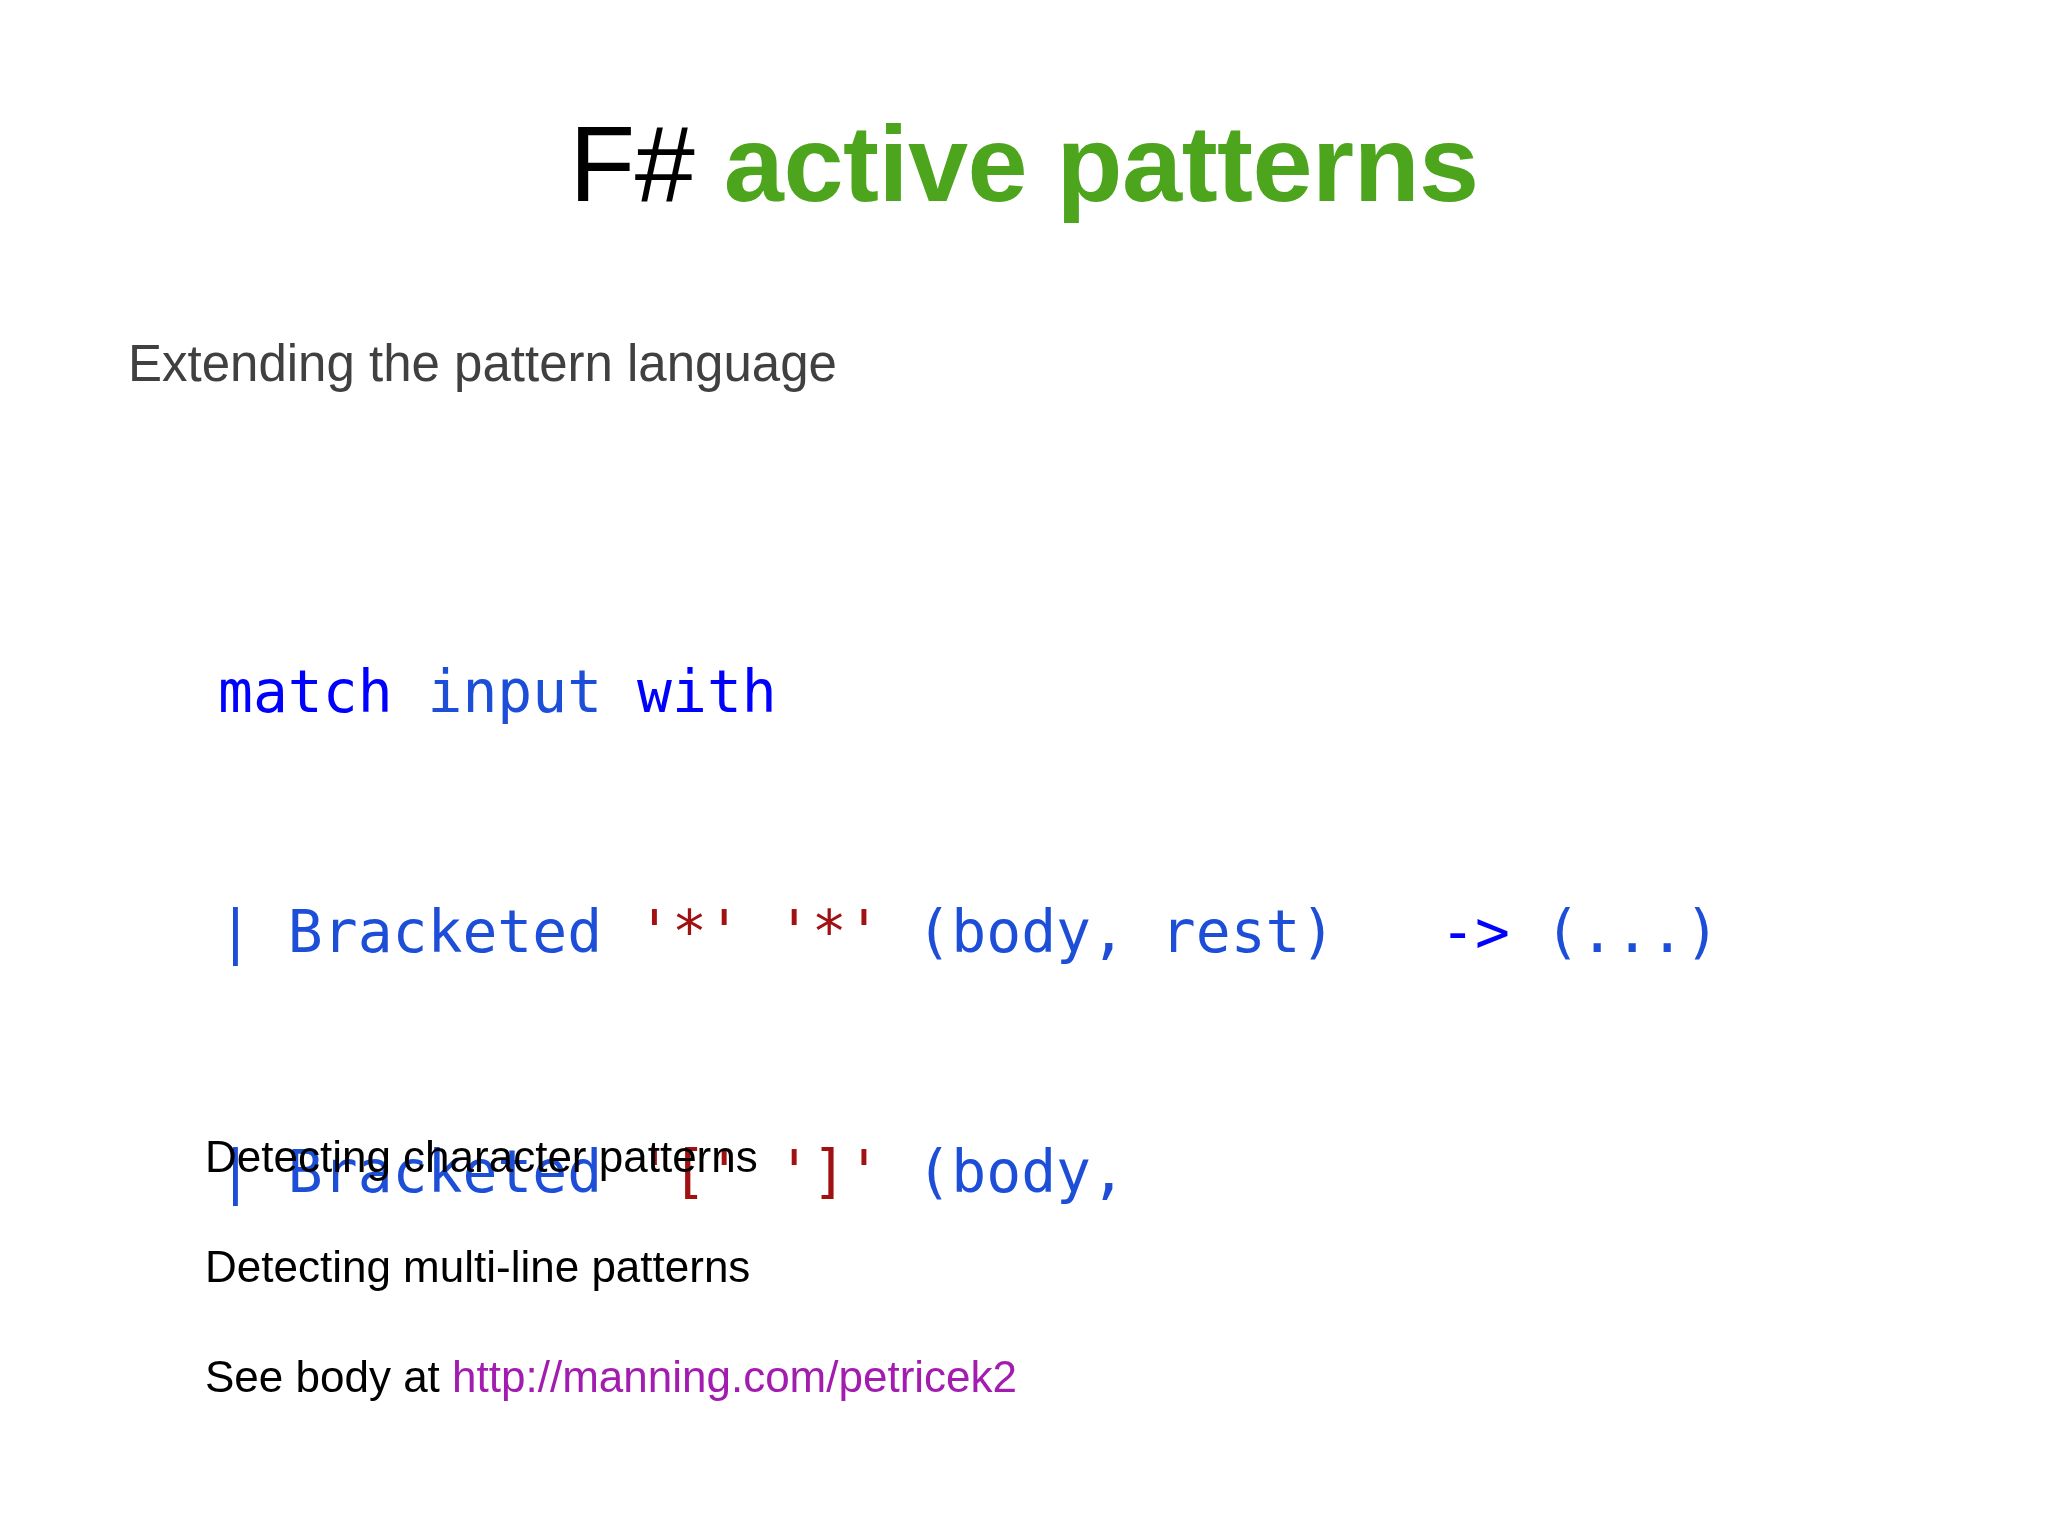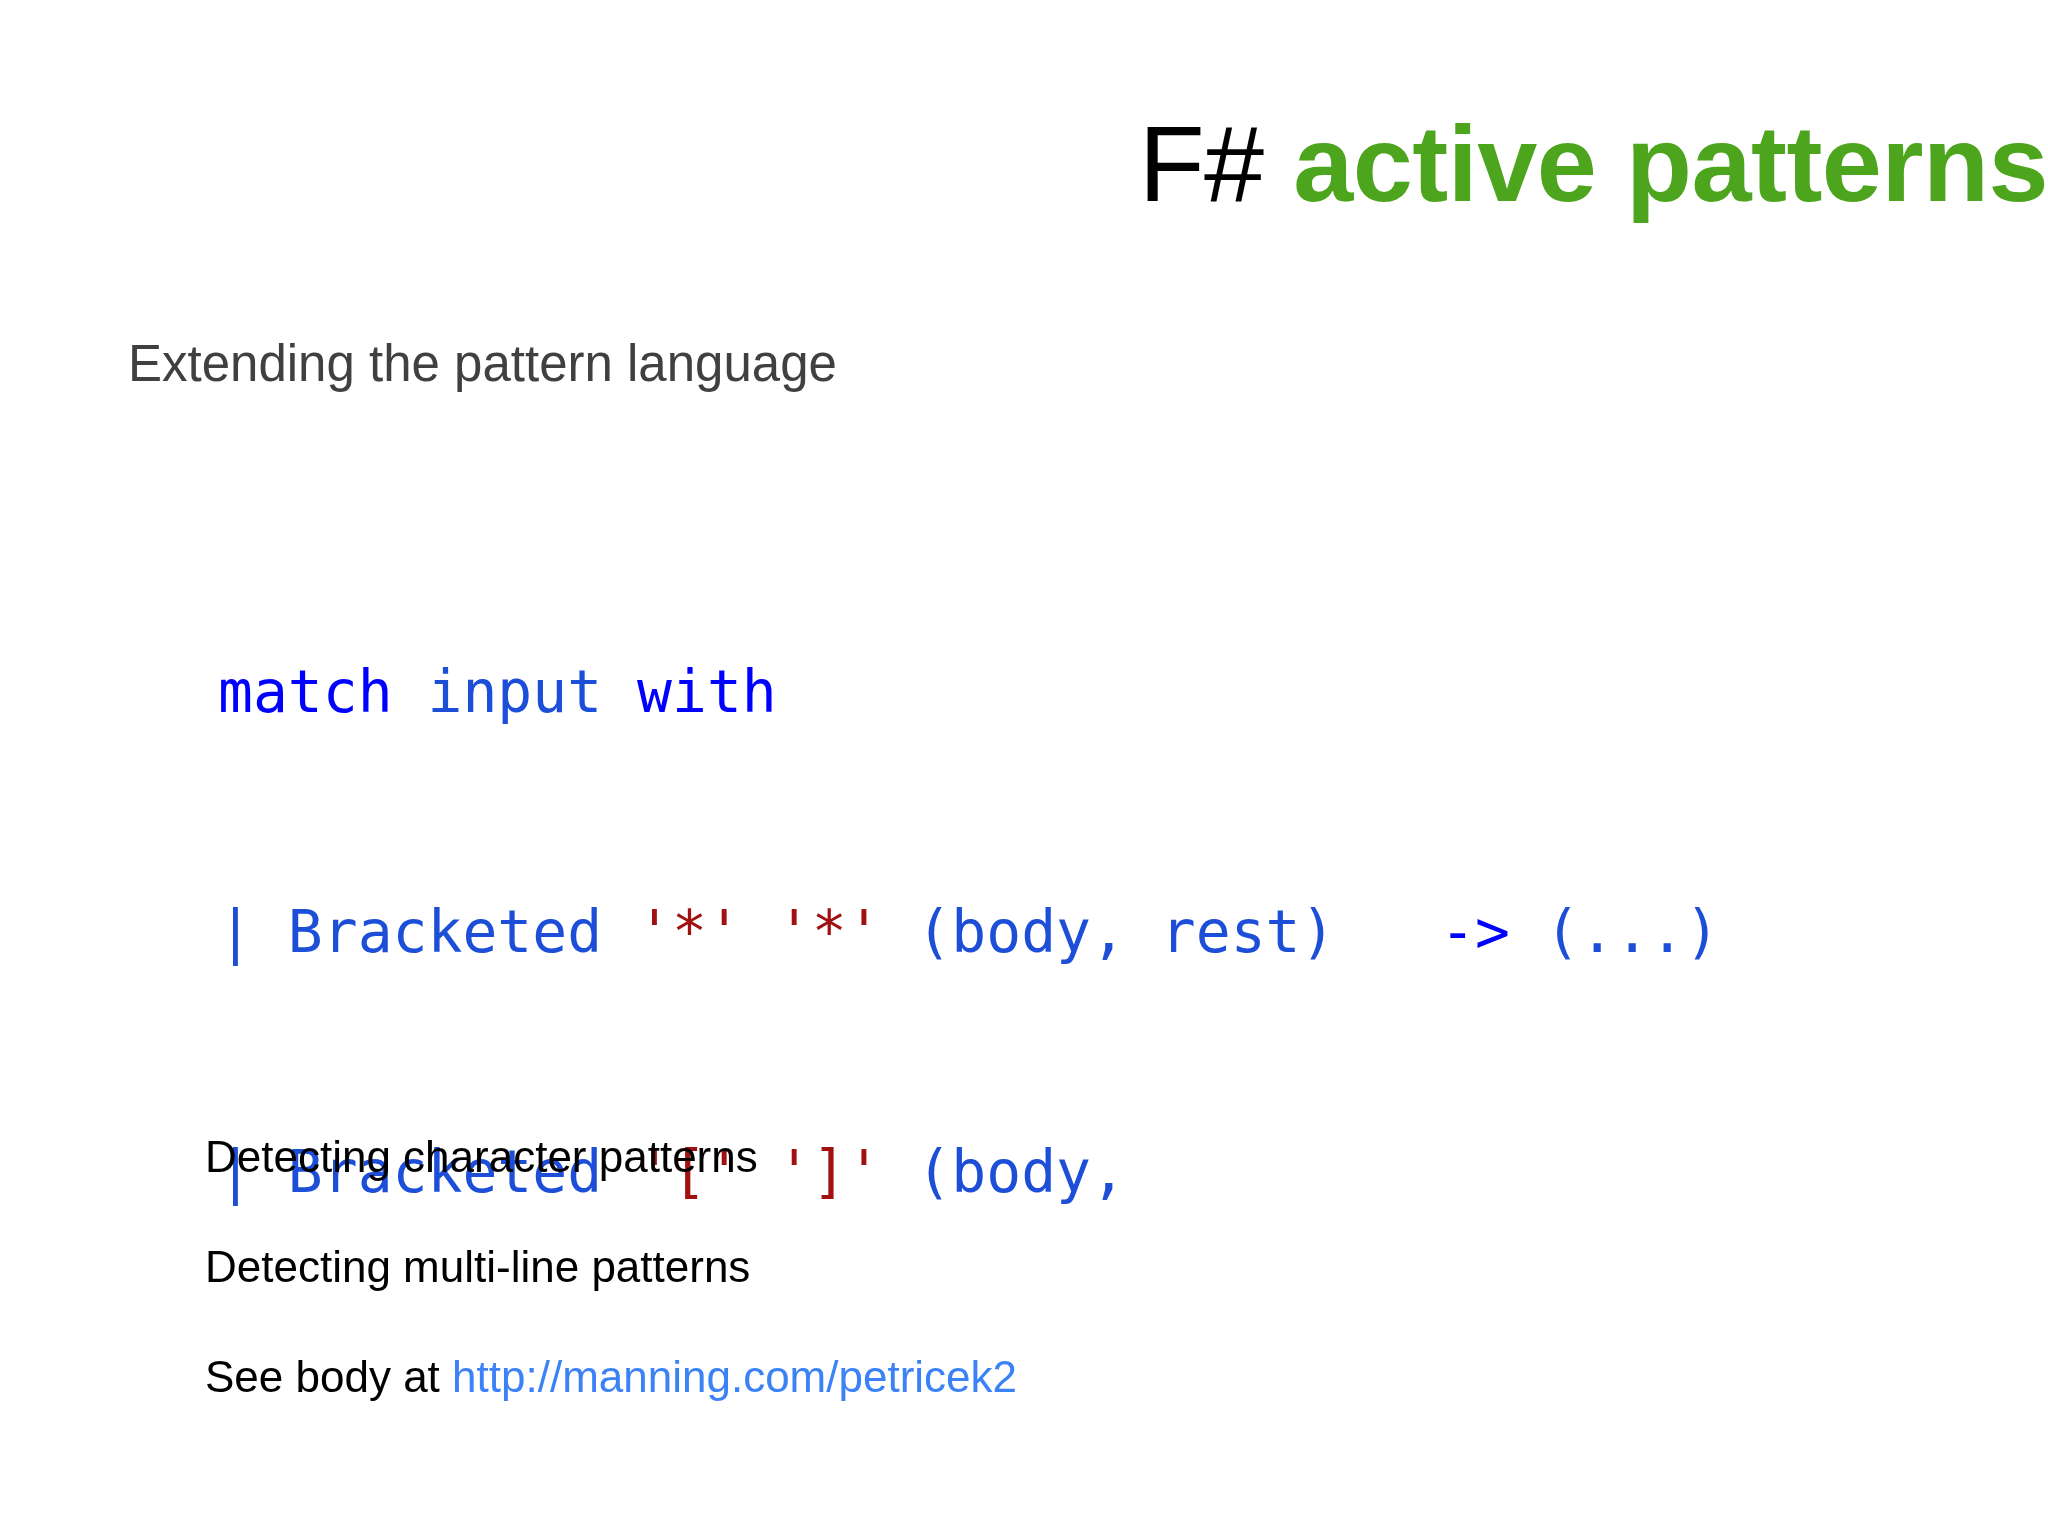--- a/index.html
+++ b/index.html
@@ -23,21 +23,21 @@
     background: #ffffff;
     box-sizing: border-box;
   }
 
   
   .slide-title {
     position: absolute;
     left: 0;
     top: 110px;
     width: 2048px;
-    text-align: right;
+    text-align: center;
     font-size: 108px;
     line-height: 1.0;
     white-space: nowrap;
     letter-spacing: -0.5px;
   }
   .title-plain {
     font-weight: 400;
     color: #000000;
   }
   .title-accent {
@@ -109,16 +109,16 @@
     <div class="code-line"><span class="tok-pln">| Bracketed </span><span class="tok-chr" style="color: rgb(161, 17, 17);">'['</span><span class="tok-pln"> </span><span class="tok-chr" style="color: rgb(161, 17, 17);">']'</span><span class="tok-pln"> (body,</span></div>
     
   </div>
 
 
   <div class="bullet-2" id="bullet-detect-char">Detecting character patterns</div>
 
   <div class="bullet-2" id="bullet-detect-ml">Detecting multi-line patterns</div>
 
   <div class="bullet-2" id="bullet-see-more">
-    <span>See body at </span><span class="link-url" style="color: #3b82f6;">http://manning.com/petricek2</span>
+    <span>See body at </span><span class="link-url" style="color: #a21caf;">http://manning.com/petricek2</span>
   </div>
 
 </div>
 
 </body></html>

